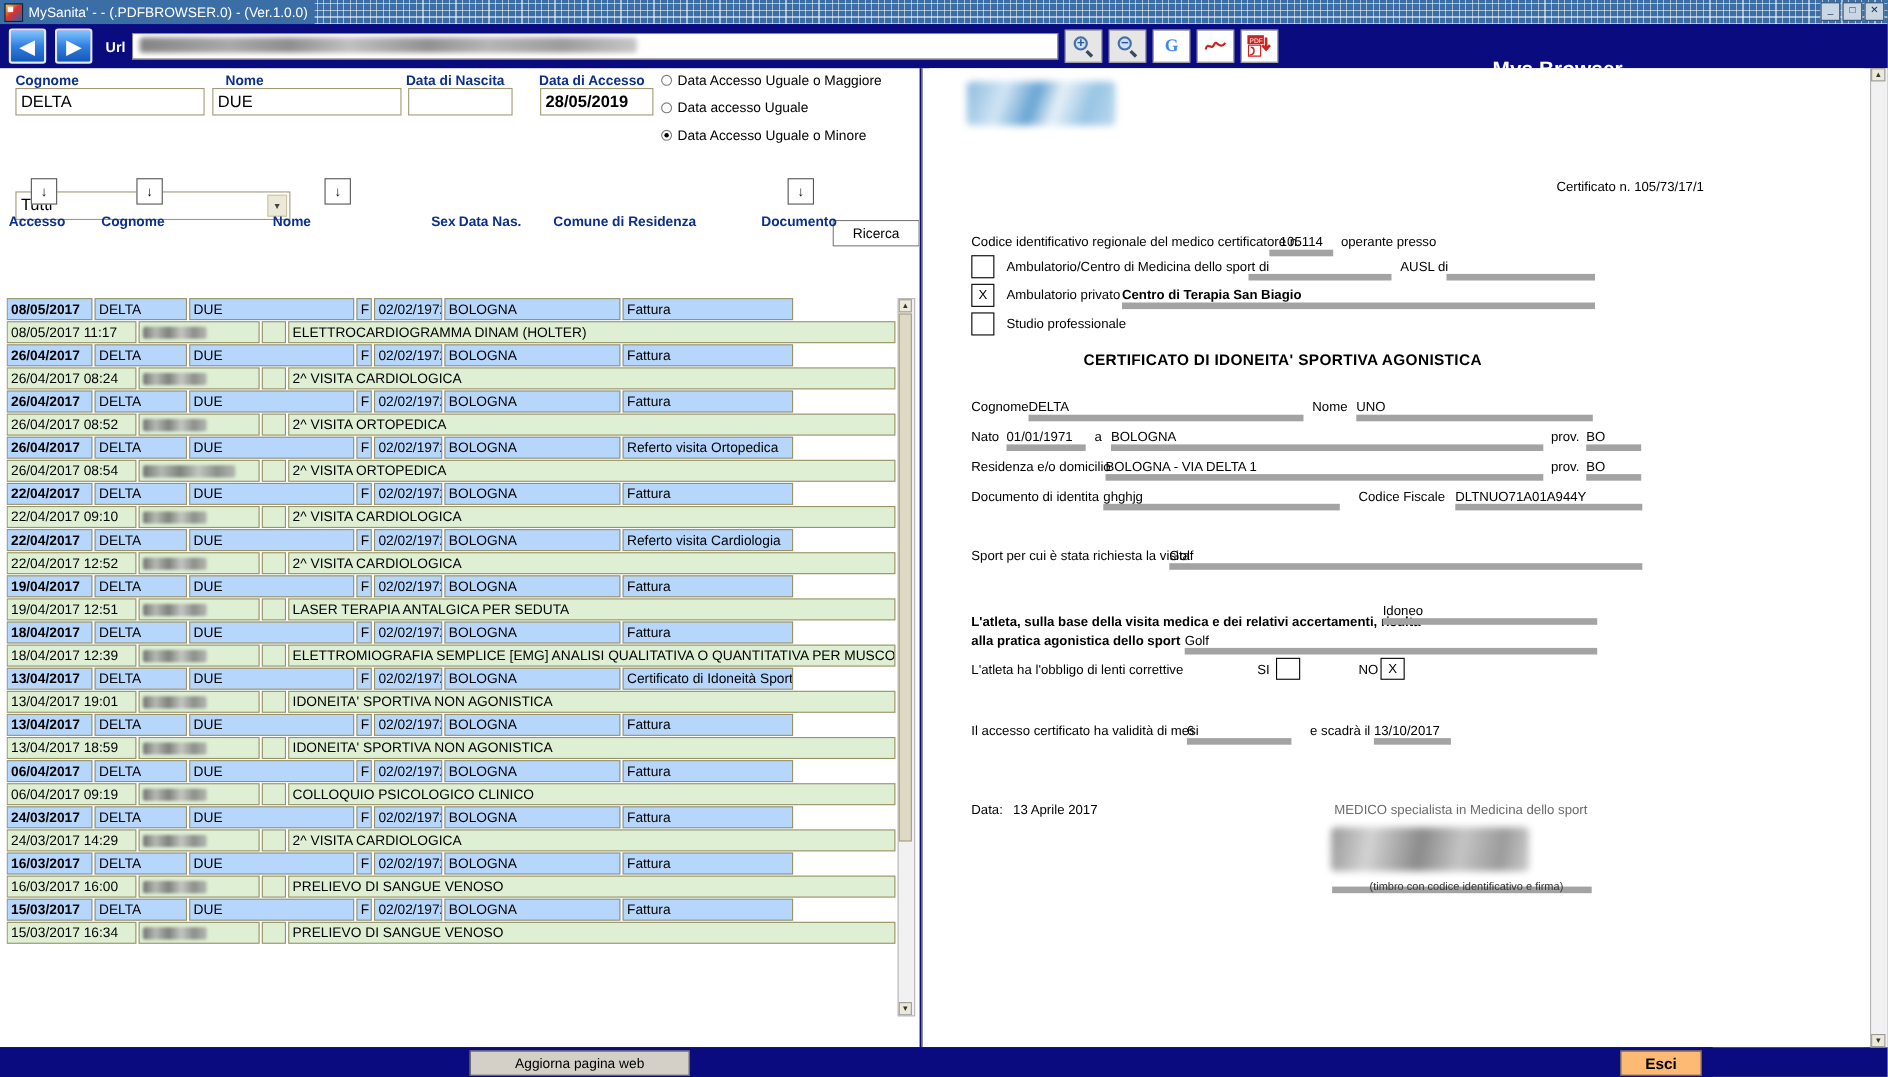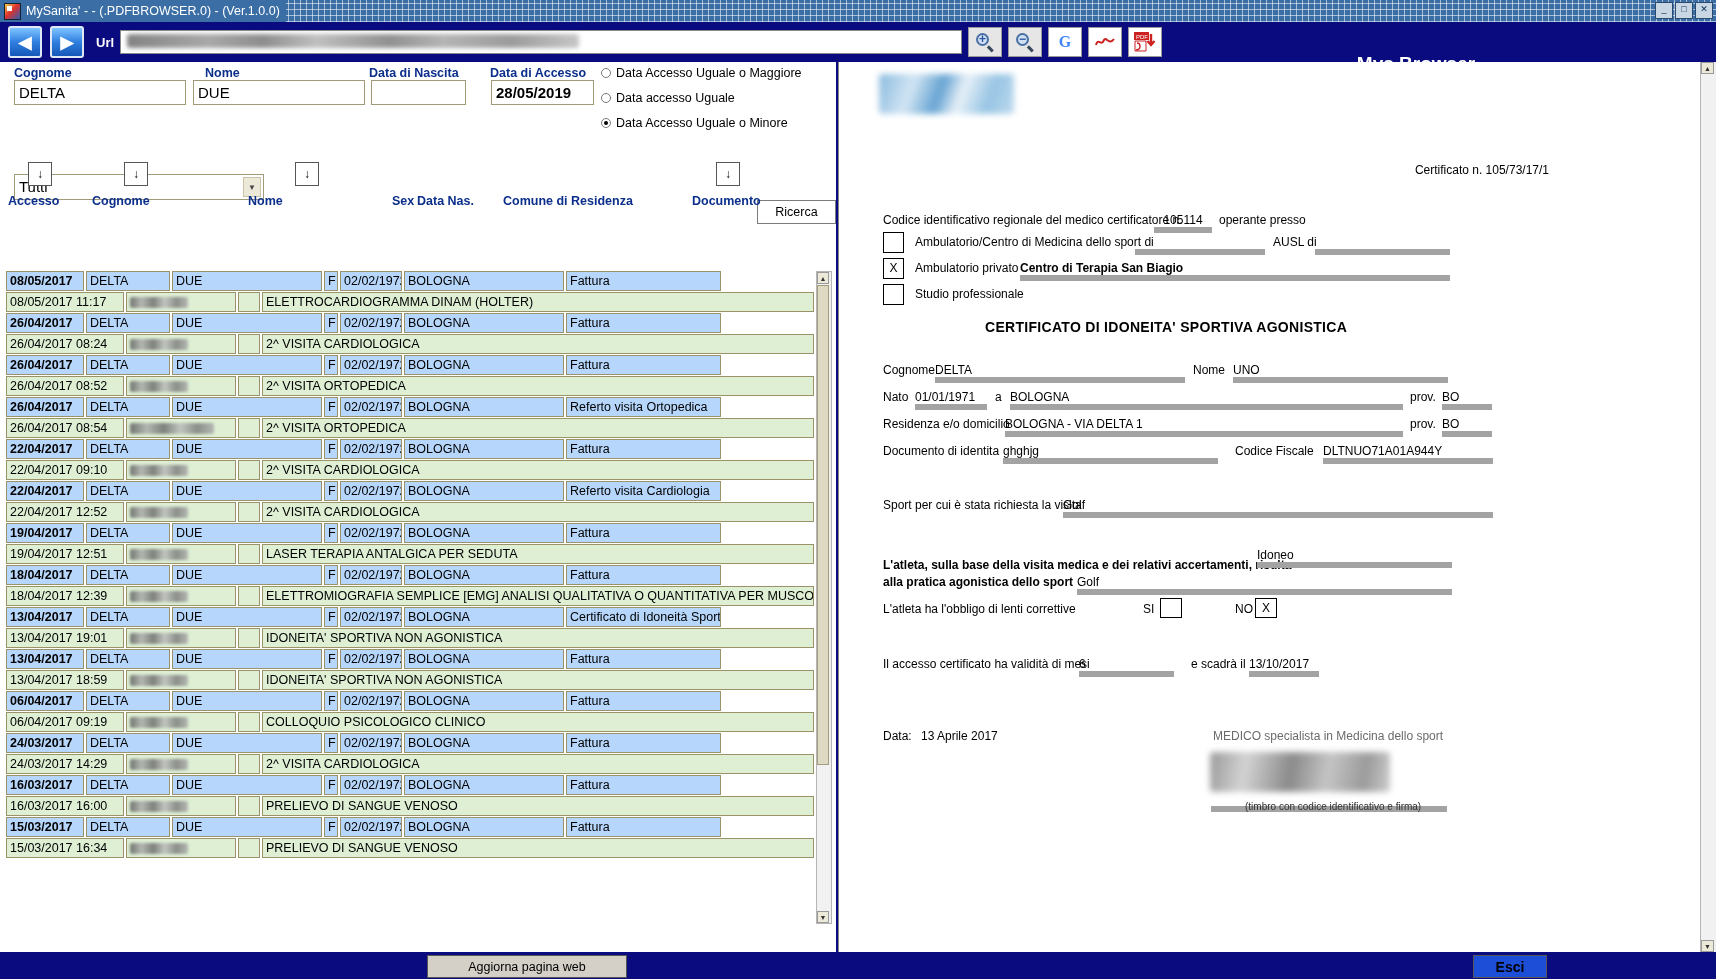--- a/index.html
+++ b/index.html
@@ -170,21 +170,21 @@
   }
 
   
   .bottombar{position:absolute;left:0;bottom:0;width:1557px;height:27px;background:#0b0b80;}
   .refreshbtn{
     position:absolute;left:427px;top:3px;width:198px;height:21px;background:#d4d0c8;
     border:1px solid #555;font-size:12.5px;color:#000;
     display:flex;align-items:center;justify-content:center;
   }
   .escibtn{
-    position:absolute;right:10px;top:3px;width:72px;height:21px;background:#1d4ed8;
+    position:absolute;right:10px;top:3px;width:72px;height:21px;background:#fdba74;
     border:1px solid #555;font-size:14px;font-weight:bold;color:#000;
     display:flex;align-items:center;justify-content:center;
   }
   .vline{position:absolute;left:836px;top:62px;width:2px;height:890px;background:#0b0b80;}
 </style>
 </head>
 <body>
 
 <div class="app">
 

